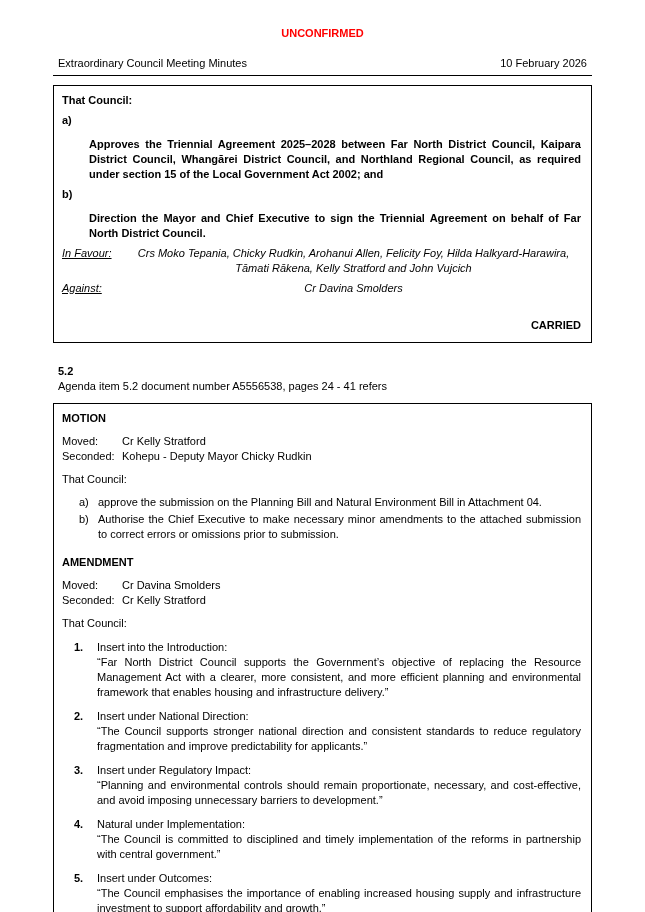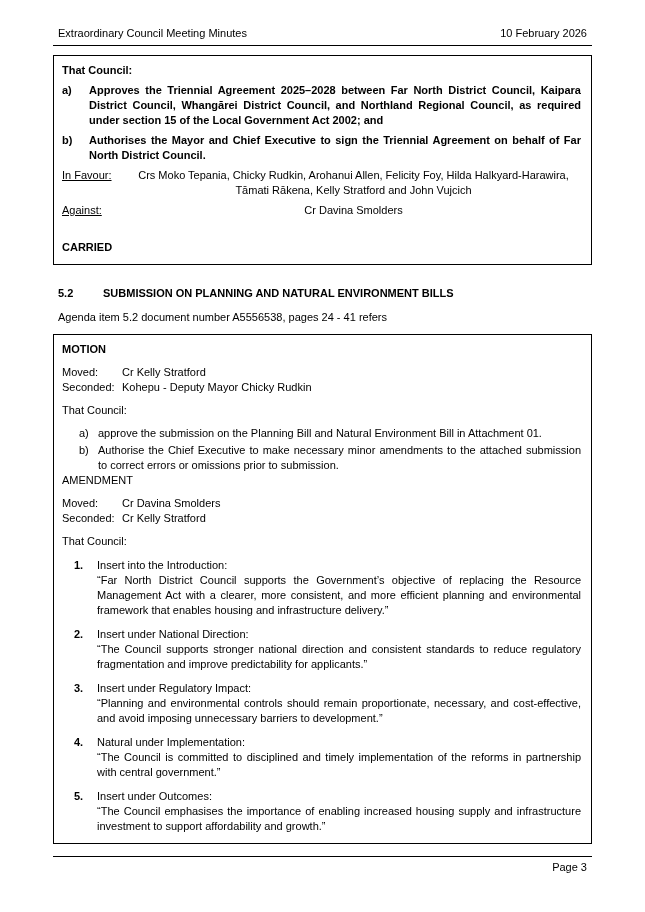--- a/index.html
+++ b/index.html
@@ -32,92 +32,92 @@
     border: 1.5px solid #000;
     margin-top: 9px;
     padding: 7px 10px 9px 8px;
   }
 
   .bold { font-weight: bold; }
 
   
   .res-item { display: flex; margin-top: 5px; }
   .res-item .lbl { flex: none; width: 27px; font-weight: bold; }
-  .res-item .txt { flex: 1; font-weight: bold; text-align: justify; }
+  .res-item .txt { flex: 1; font-weight: bold; text-align: justify; margin-top: 24px; }
 
   
-  .vote-row { display: flex; margin-top: 5px; }
+  .vote-row { display: flex; margin-top: 5px; font-style: italic; }
   .vote-row .vlbl { flex: none; width: 64px; text-decoration: underline; }
   .vote-row .vval { flex: 1; text-align: center; }
 
-  .carried { text-align: left; font-weight: bold; margin-top: 22px; }
+  .carried { text-align: right; font-weight: bold; margin-top: 22px; }
 
   .section-heading { display: flex; font-weight: bold; margin-top: 21px; padding: 0 5px; }
   .section-heading .sec-num { flex: none; width: 45px; }
 
-  .agenda-ref { margin-top: 9px; padding: 0 5px; }
+  .agenda-ref { padding: 0 5px; }
 
   
   .para { margin-top: 8px; }
   .mv-row { display: flex; }
   .mv-row .mlbl { flex: none; width: 60px; }
   .mv-row .mval { flex: 1; }
 
   .m-item { display: flex; margin-top: 2px; margin-left: 17px; }
   .m-item .lbl2 { flex: none; width: 19px; }
   .m-item .txt2 { flex: 1; text-align: justify; }
 
-  .amend-heading { font-weight: normal; }
+  .amend-heading { font-weight: bold; margin-top: 13px; }
 
   .n-item { display: flex; margin-top: 9px; margin-left: 12px; }
   .n-item .num2 { flex: none; width: 23px; font-weight: bold; }
   .n-item .body2 { flex: 1; }
   .n-item .quote { text-align: justify; }
 
   .footer { margin-top: 12px; padding: 3px 5px 0 5px; border-top: 1.2px solid #000; }
   .footer .page-num { text-align: right; }
 </style>
 </head>
 <body>
 
 <div class="page">
 
+  <div class="watermark">UNCONFIRMED</div>
 
   <div class="header">
     <span>Extraordinary Council Meeting Minutes</span>
     <span>10 February 2026</span>
   </div>
 
   <div class="doc-box">
     <div class="bold">That Council:</div>
 
     <div class="res-item">
       <span class="lbl">a)</span>
       <span class="txt">Approves the Triennial Agreement 2025–2028 between Far North District Council, Kaipara District Council, Whangārei District Council, and Northland Regional Council, as required under section 15 of the Local Government Act 2002; and</span>
     </div>
     <div class="res-item">
       <span class="lbl">b)</span>
-      <span class="txt">Authorises the Mayor and Chief Executive to sign the Triennial Agreement on behalf of Far North District Council.</span>
+      <span class="txt">Direction the Mayor and Chief Executive to sign the Triennial Agreement on behalf of Far North District Council.</span>
     </div>
 
     <div class="vote-row">
       <span class="vlbl">In Favour:</span>
       <span class="vval">Crs Moko Tepania, Chicky Rudkin, Arohanui Allen, Felicity Foy, Hilda Halkyard-Harawira, Tāmati Rākena, Kelly Stratford and John Vujcich</span>
     </div>
     <div class="vote-row">
       <span class="vlbl">Against:</span>
       <span class="vval">Cr Davina Smolders</span>
     </div>
 
     <div class="carried">CARRIED</div>
   </div>
 
   <div class="section-heading">
     <span class="sec-num">5.2</span>
-    <span>SUBMISSION ON PLANNING AND NATURAL ENVIRONMENT BILLS</span>
   </div>
 
   <div class="agenda-ref">Agenda item 5.2 document number A5556538, pages 24 - 41 refers</div>
 
   <div class="doc-box">
     <div class="bold">MOTION</div>
 
     <div class="para">
       <div class="mv-row">
         <span class="mlbl">Moved:</span>
@@ -127,21 +127,21 @@
         <span class="mlbl">Seconded:</span>
         <span class="mval">Kohepu - Deputy Mayor Chicky Rudkin</span>
       </div>
     </div>
 
     <div class="para">That Council:</div>
 
     <div class="para">
       <div class="m-item">
         <span class="lbl2">a)</span>
-        <span class="txt2">approve the submission on the Planning Bill and Natural Environment Bill in Attachment 01.</span>
+        <span class="txt2">approve the submission on the Planning Bill and Natural Environment Bill in Attachment 04.</span>
       </div>
       <div class="m-item">
         <span class="lbl2">b)</span>
         <span class="txt2">Authorise the Chief Executive to make necessary minor amendments to the attached submission to correct errors or omissions prior to submission.</span>
       </div>
     </div>
 
     <div class="amend-heading">AMENDMENT</div>
 
     <div class="para">

